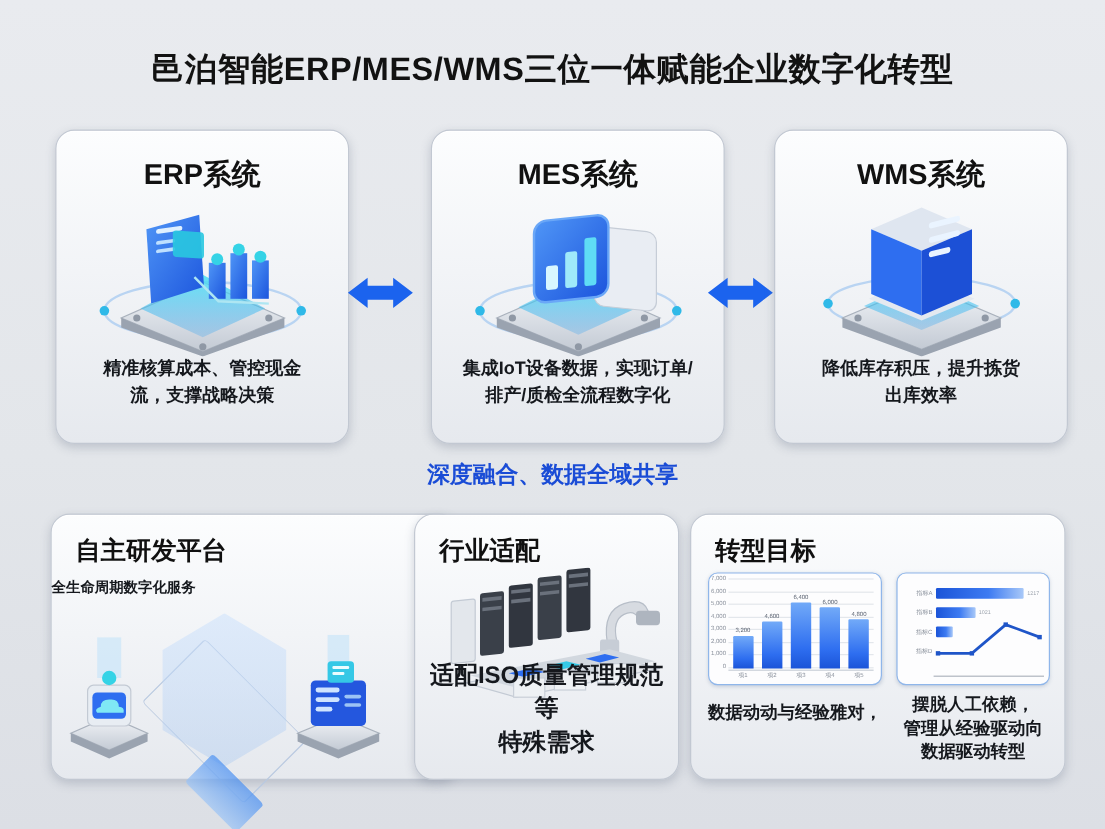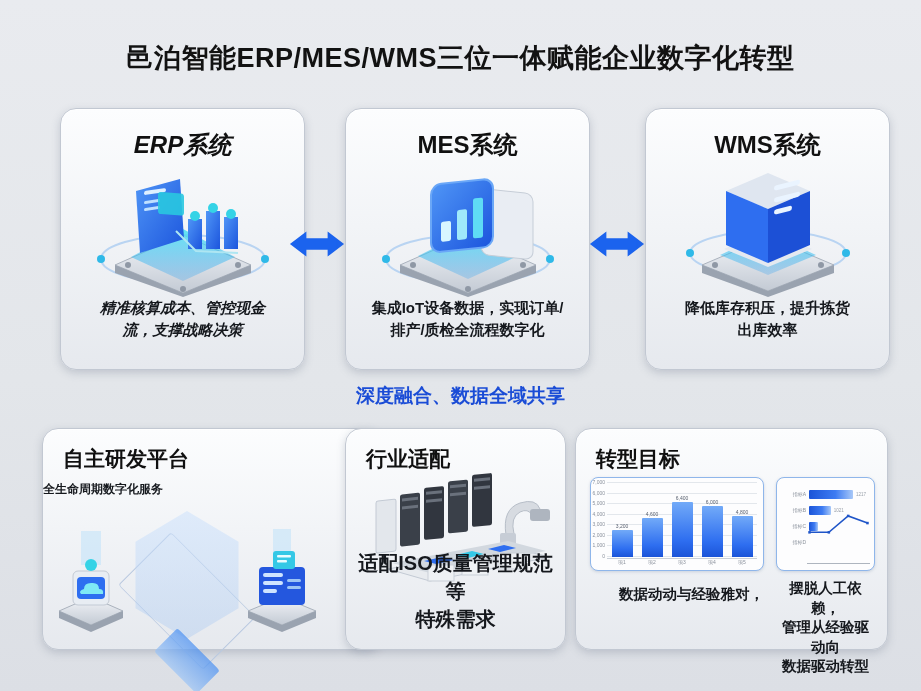--- a/index.html
+++ b/index.html
@@ -16,22 +16,22 @@
     letter-spacing:.5px;
   }
   .card {
     position:absolute; border-radius:16px;
     background:linear-gradient(180deg,#fcfdfe 0%,#f2f4f7 45%,#e6e9ee 100%);
     border:1px solid #c2c8d2;
     box-shadow:0 3px 8px rgba(110,120,140,.30), inset 0 1px 0 #ffffff;
   }
   
   .card-top { top:108px; width:245px; height:262px; }
-  #card-erp { left:60px;font-style:italic; }
-  #card-mes { left:345px; }
+  #card-erp { left:46px; }
+  #card-mes { left:359px; }
   #card-wms { left:645px; }
   .card-top .sys-title {
     margin-top:20px; text-align:center; font-size:24px; font-weight:800; color:#111;
   }
   .sys-icon { position:absolute; top:52px; left:50%; transform:translateX(-50%); }
   .sys-desc {
     position:absolute; top:188px; left:14px; right:14px;
     font-size:15px; font-weight:700; color:#15181d; text-align:center;
     line-height:1.45; white-space:pre-line;
   }
@@ -93,21 +93,21 @@
   .goal-col { flex:1; display:flex; flex-direction:column; align-items:center; }
   .mini-chart {
     width:100%; height:94px; background:#fdfdfe;
     border:1.5px solid #8fb6ea; border-radius:8px; position:relative; overflow:hidden;
     box-shadow:0 1px 3px rgba(120,140,170,.3);
   }
   .goal-caption {
     margin-top:8px; font-size:14.5px; font-weight:700; color:#15181d;
     text-align:center; line-height:1.35; white-space:pre-line;
   }
-  .goal-caption.one-line { white-space:nowrap; margin-top:14px;margin-left:29px; }
+  .goal-caption.one-line { white-space:nowrap; margin-top:14px; }
   
   .bc-wrap { position:absolute; inset:6px 6px 4px 16px; }
   .bc-grid { position:absolute; left:0; right:0; height:1px; background:#e3e7ec; }
   .bc-ytick { position:absolute; right:100%; margin-right:2px; transform:translateY(-50%); font-size:5px; color:#8a919c; }
   .bc-bars { position:absolute; inset:0 0 9px 0; display:flex; align-items:flex-end; justify-content:space-around; }
   .bc-col { width:14%; display:flex; flex-direction:column; align-items:center; justify-content:flex-end; height:100%; }
   .bc-val { font-size:5px; color:#5a6270; margin-bottom:1px; }
   .bc-bar { width:100%; background:linear-gradient(180deg,#72aaf8 0%,#2e6ef0 70%,#1b54d8 100%); border-radius:1px 1px 0 0; }
   .bc-cats { position:absolute; left:0; right:0; bottom:0; height:8px; display:flex; justify-content:space-around; border-top:1px solid #c9cfd8; }
   .bc-cat { width:14%; text-align:center; font-size:5px; color:#8a919c; }

